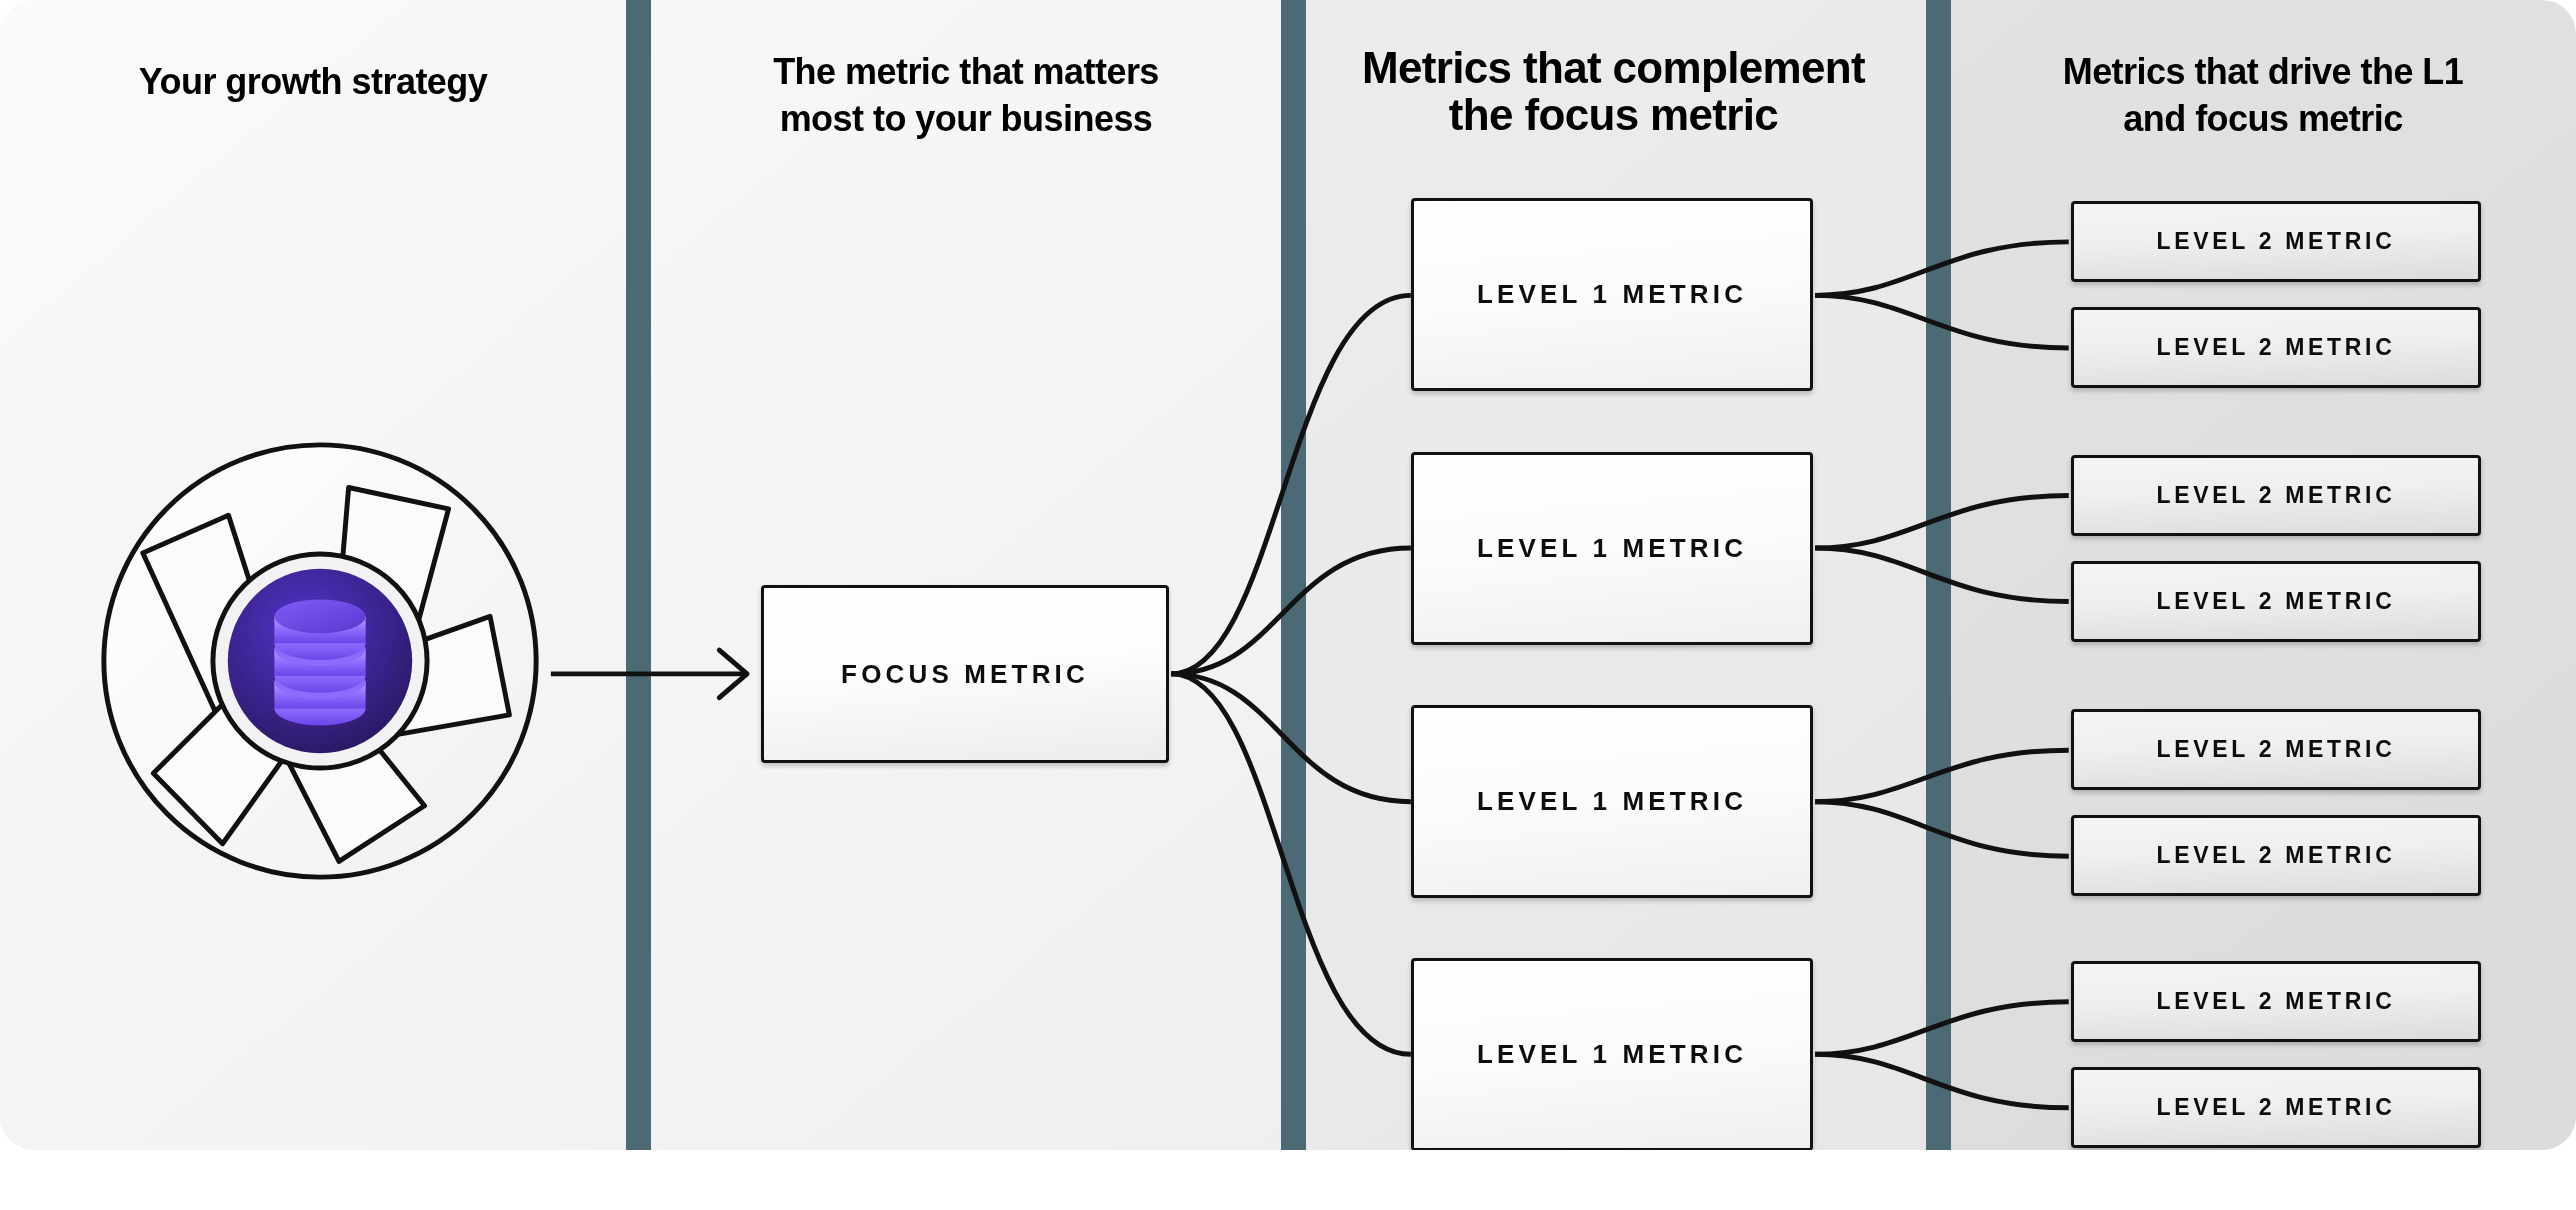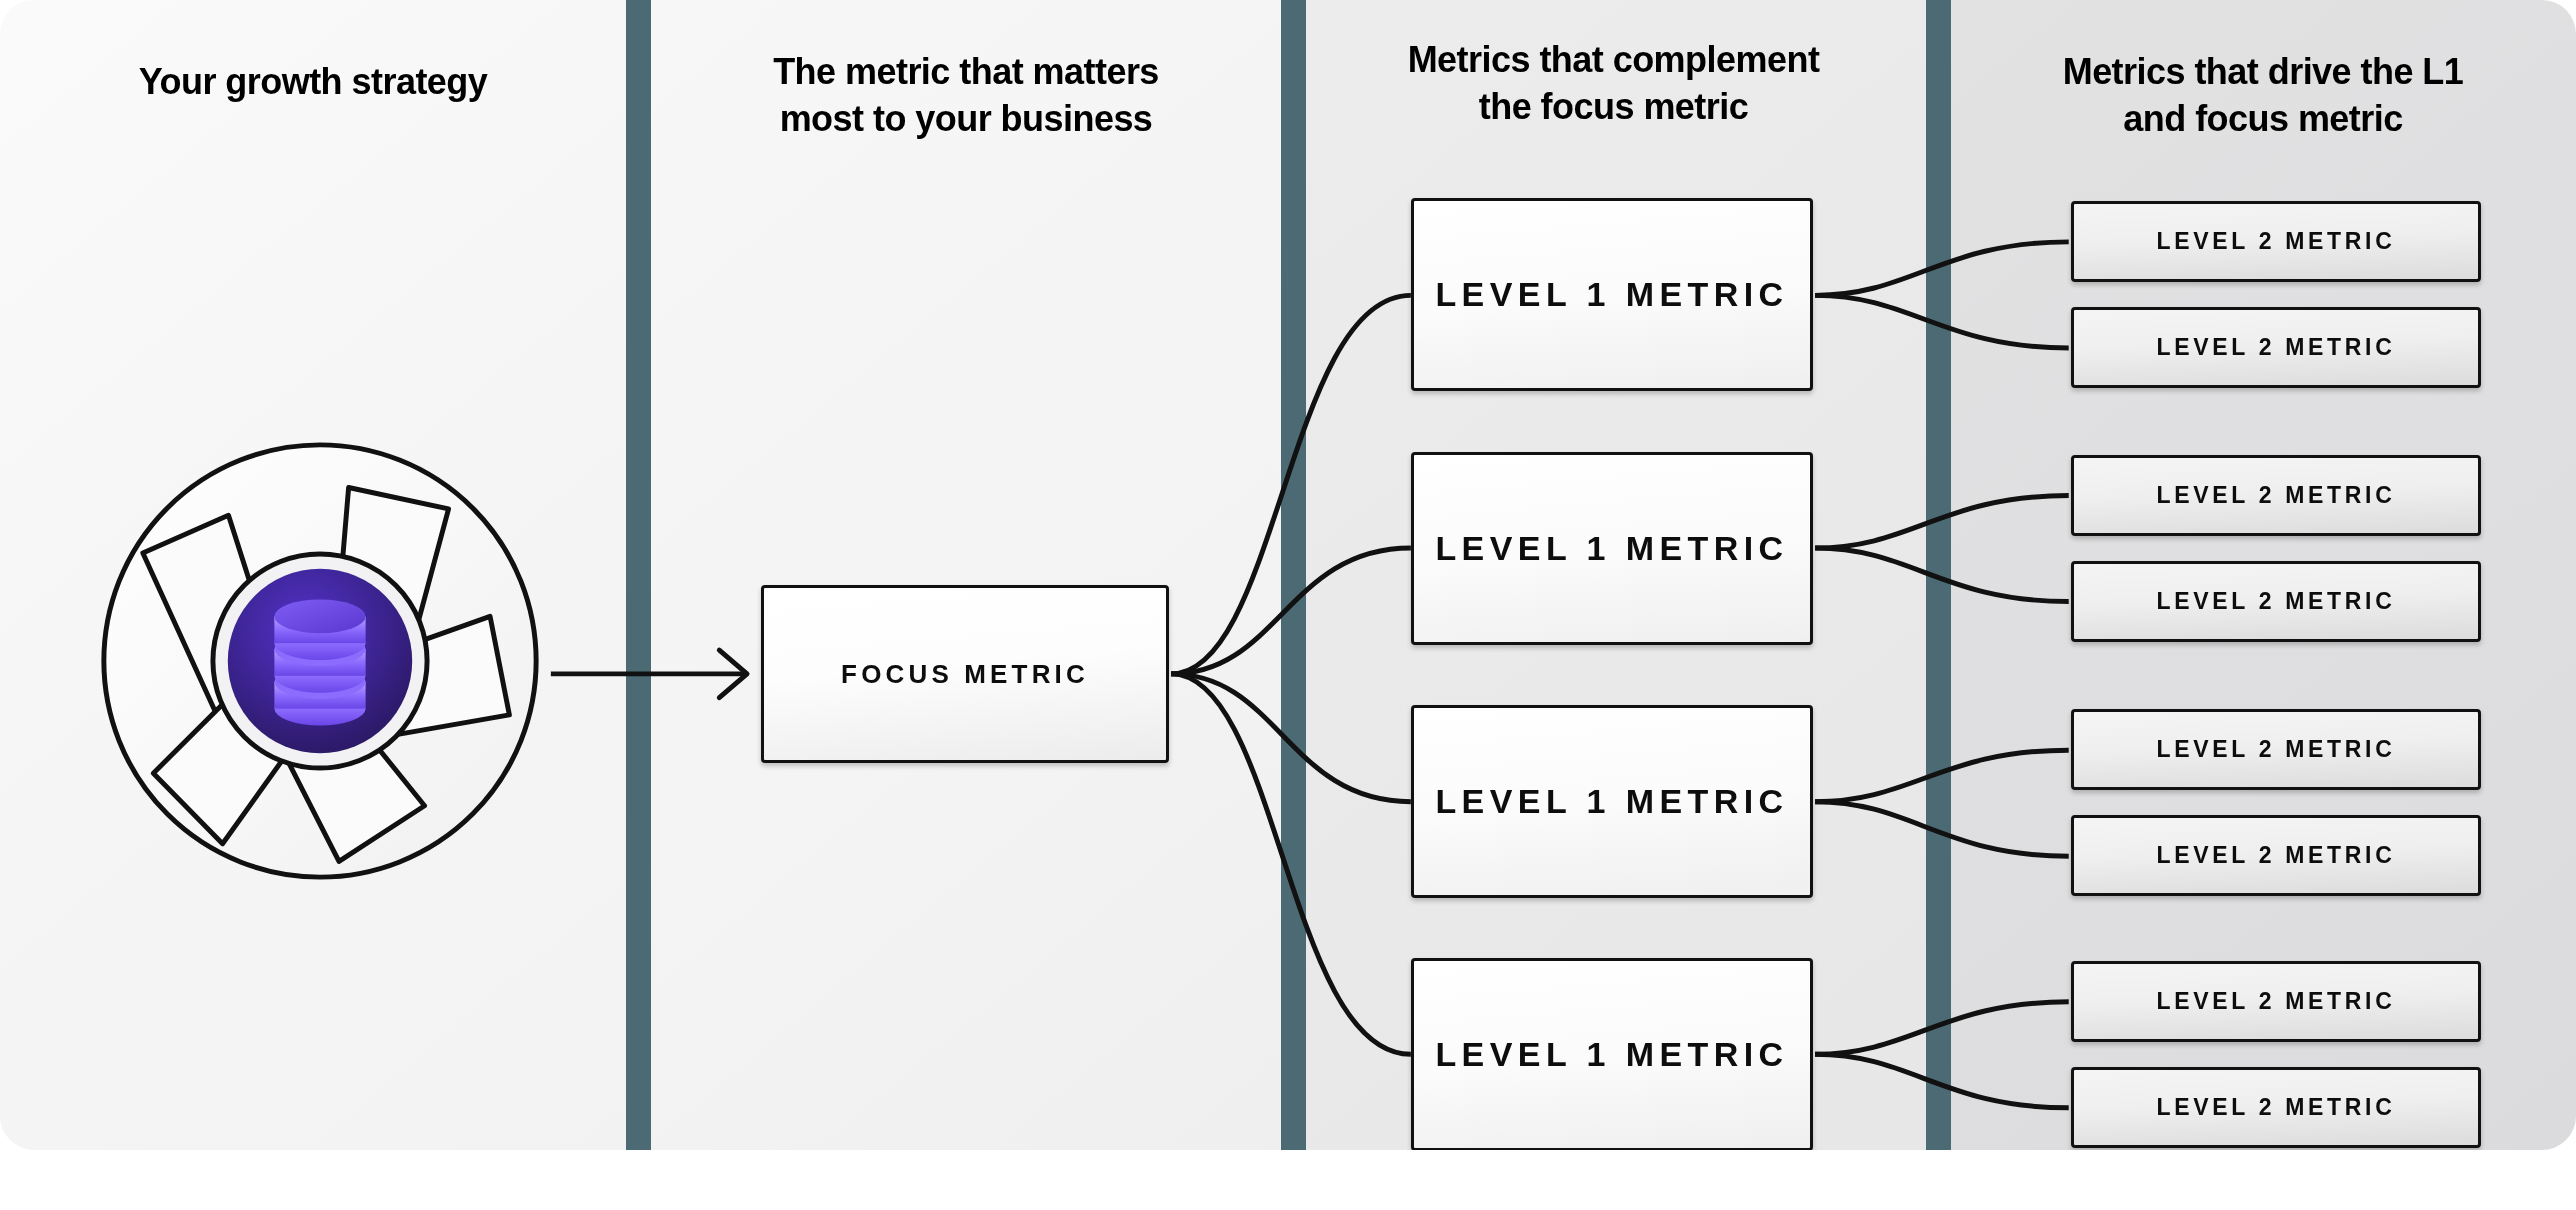--- a/index.html
+++ b/index.html
@@ -20,34 +20,34 @@
 
   
   .divider{position:absolute;top:0;bottom:0;width:25px;background:#4c6a73;}
   .d1{left:626px;}  .d2{left:1281px;} .d3{left:1926px;}
 
   
   .col-title{position:absolute;left:0;right:0;text-align:center;
              font-weight:700;color:#000;letter-spacing:-0.015em;}
   .t1{top:59px;font-size:36px;line-height:46px;}
   .t2{top:48px;font-size:36px;line-height:47px;}
-  .t3{top:36px;font-size:36px;line-height:47px;}
+  .t3{top:44px;font-size:44px;line-height:47px;}
   .t4{top:48px;font-size:36px;line-height:47px;}
 
   
   .mbox{position:absolute;box-sizing:border-box;
         border:3px solid #111;border-radius:4px;
         display:flex;align-items:center;justify-content:center;
         font-weight:700;letter-spacing:0.16em;color:#0d0d0d;
         box-shadow:0 3px 5px rgba(0,0,0,.22);}
 
   .focus{left:761px;top:585px;width:408px;height:178px;font-size:26px;
          background:linear-gradient(175deg,#ffffff 0%,#fdfdfd 45%,#ececec 100%);justify-content:center;}
 
-  .l1{width:402px;height:193px;font-size:34px;left:1411px;
+  .l1{width:402px;height:193px;font-size:26px;left:1411px;
       background:linear-gradient(175deg,#ffffff 0%,#fbfbfb 50%,#efefef 100%);}
 
   .l2{width:410px;height:81px;font-size:23px;left:2071px;
       background:linear-gradient(178deg,#f4f4f4 0%,#efefef 45%,#dcdcdc 100%);}
 
   
   #wires{position:absolute;left:0;top:0;width:2576px;height:1211px;pointer-events:none;}
   #wires path,#wires line{fill:none;stroke:#111;stroke-width:5;}
 
   

